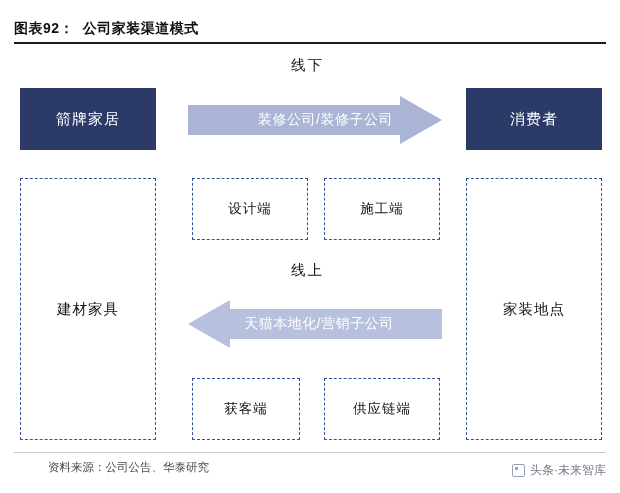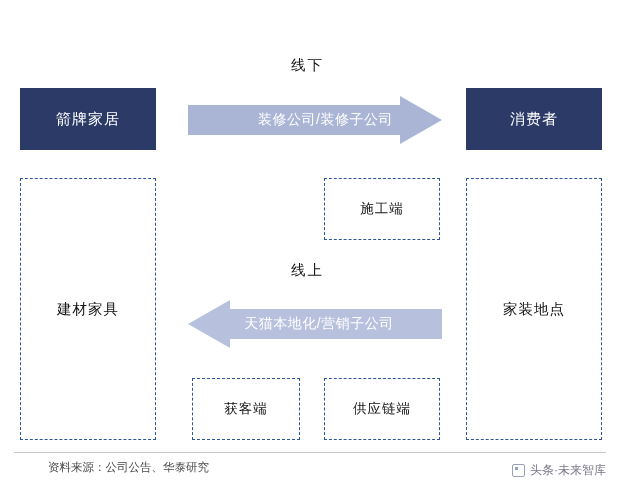--- a/index.html
+++ b/index.html
@@ -174,36 +174,43 @@
   .arrow-label.offset-left {
     padding-left: 8px;
     box-sizing: border-box;
   }
 </style>
 </head>
 <body>
 
 <div class="page">
 
+  <div class="header">
+    <div class="header-title">
+      <span>图表92：</span><span>&nbsp;&nbsp;</span><span>公司家装渠道模式</span>
+    </div>
+    <div class="header-rule"></div>
+  </div>
 
   <div class="canvas">
 
     <div class="arrow-heading" style="left:277px; top:4px;">线下</div>
 
     <div class="box-dark" style="left:6px; top:36px; width:136px; height:62px;">箭牌家居</div>
 
     <div class="box-dark" style="left:452px; top:36px; width:136px; height:62px;">消费者</div>
 
     <div class="arrow-wrap" style="left:174px; top:44px; width:254px; height:48px;">
       <svg width="254" height="48" viewBox="0 0 254 48" xmlns="http://www.w3.org/2000/svg">
         <polygon points="0,9 212,9 212,0 254,24 212,48 212,39 0,39" fill="#aab4d4"></polygon>
       </svg>
       <div class="arrow-label offset-right">装修公司/装修子公司</div>
     </div>
 
+    <div class="box-dashed small" style="left:178px; top:126px; width:116px; height:62px;">设计端</div>
     <div class="box-dashed small" style="left:310px; top:126px; width:116px; height:62px;">施工端</div>
 
     <div class="box-dashed tall" style="left:452px; top:126px; width:136px; height:262px;">家装地点</div>
 
     <div class="box-dashed tall" style="left:6px; top:126px; width:136px; height:262px;">建材家具</div>
 
     <div class="arrow-heading" style="left:277px; top:209px;">线上</div>
 
     <div class="arrow-wrap" style="left:174px; top:248px; width:254px; height:48px;">
       <svg width="254" height="48" viewBox="0 0 254 48" xmlns="http://www.w3.org/2000/svg">

